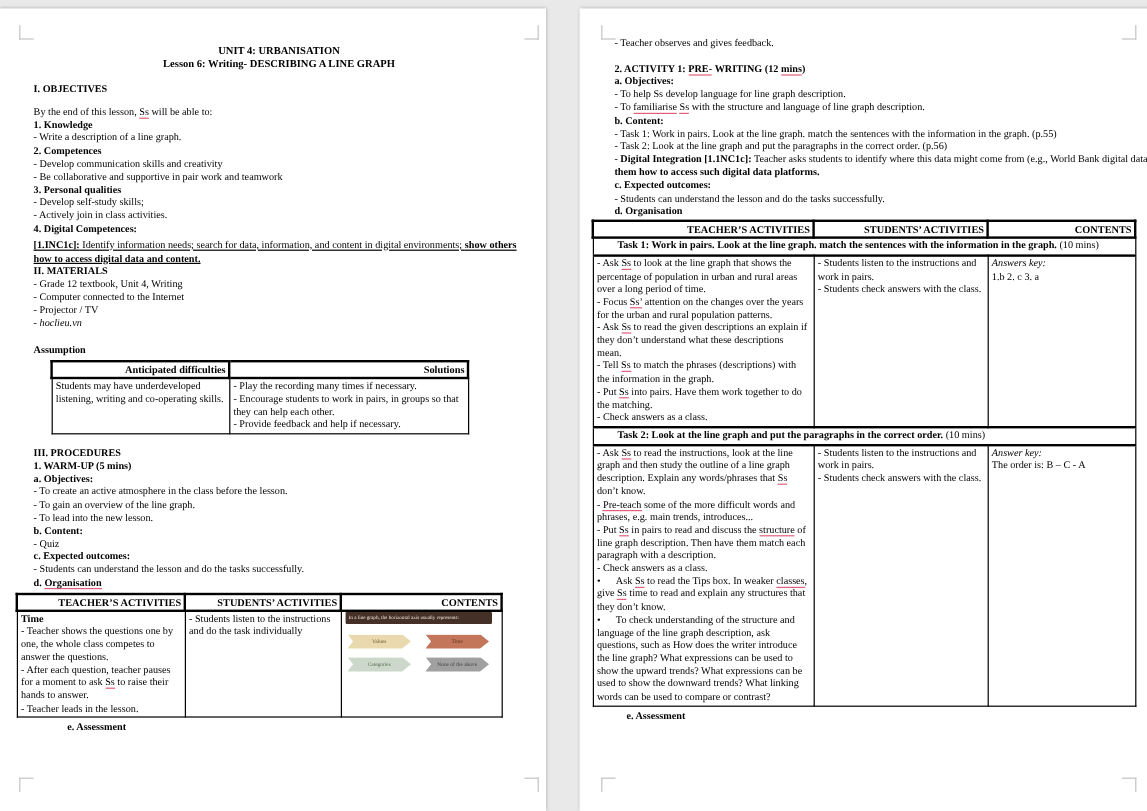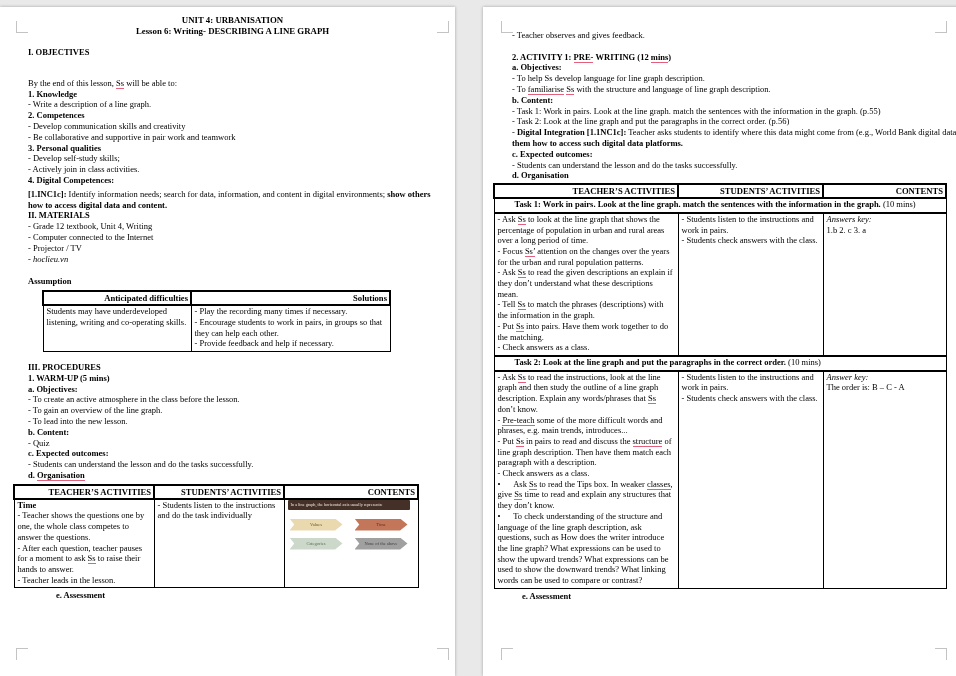--- a/index.html
+++ b/index.html
@@ -1,32 +1,32 @@
 <!DOCTYPE html>
 <html><head>
 <meta charset="utf-8">
 <style>
   html,body{margin:0;padding:0;background:#e9e9e9;}
   .screen{position:relative;width:956px;height:676px;background:#e9e9e9;overflow:hidden;
           font-family:"Liberation Serif",serif;color:#000;}
   .page{position:absolute;top:7px;height:669px;background:#fff;box-sizing:border-box;
         box-shadow:0 0 3px rgba(0,0,0,.30);}
-  .page.left{left:0;width:455px;padding:8px 18px 0 28px;}
+  .page.left{left:0;width:455px;padding:30px 18px 0 28px;}
   .page.right{left:483px;width:556px;padding:23px 14px 0 29px;}
   .mk{position:absolute;width:11px;height:11px;border:0 solid #c3c3c3;}
   .mk.tl{border-left-width:1px;border-bottom-width:1px;}
   .mk.tr{border-right-width:1px;border-bottom-width:1px;}
   .mk.bl{border-left-width:1px;border-top-width:1px;}
   .mk.br{border-right-width:1px;border-top-width:1px;}
   .ln{font-size:8.5px;line-height:10.8px;}
   .t1{font-weight:bold;text-align:center;font-size:8.8px;line-height:11px;}
   .s-b{font-weight:bold;}
   .s-i{font-style:italic;}
   .s-u{border-bottom:1.5px solid #e2607b;}
-  .mt2{margin-top:2px;}.mt3{margin-top:3px;}.mt4{margin-top:20px;}
+  .mt2{margin-top:2px;}.mt3{margin-top:3px;text-decoration:underline;}.mt4{margin-top:8px;}
   .mt10{margin-top:10px;}.mt12{margin-top:12px;}
   .tbl{border-collapse:collapse;table-layout:fixed;font-size:8.5px;}
   .tbl td{border:1px solid #000;vertical-align:top;padding:0 3px 2px 3px;}
   .tbl td .ln{font-size:8.5px;line-height:10.7px;}
   .tbl .th{font-weight:bold;text-align:right;border-width:2px;padding:1px 2px;font-size:8.6px;}
   .tbl .hvy{border-top-width:2px;border-bottom-width:2px;padding-left:20px;}
   .assumption{margin:3px 0 0 14px;width:347px;}
   .warmup{margin:3px 0 0 -15px;width:404px;}
   .activity{margin:2px 0 0 -19px;width:452px;}
   .assess{font-weight:bold;margin-top:2px;}

